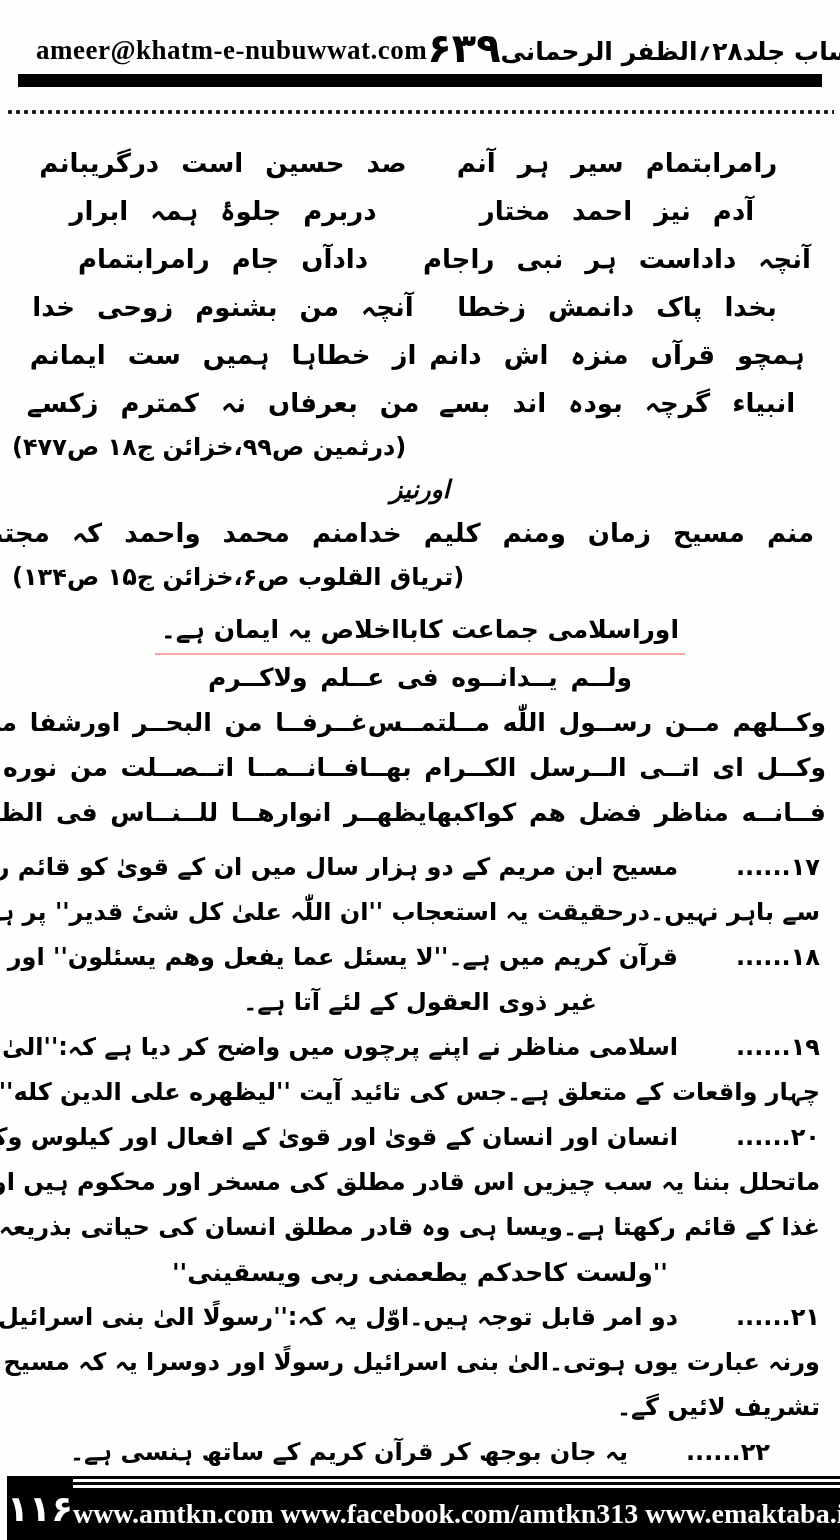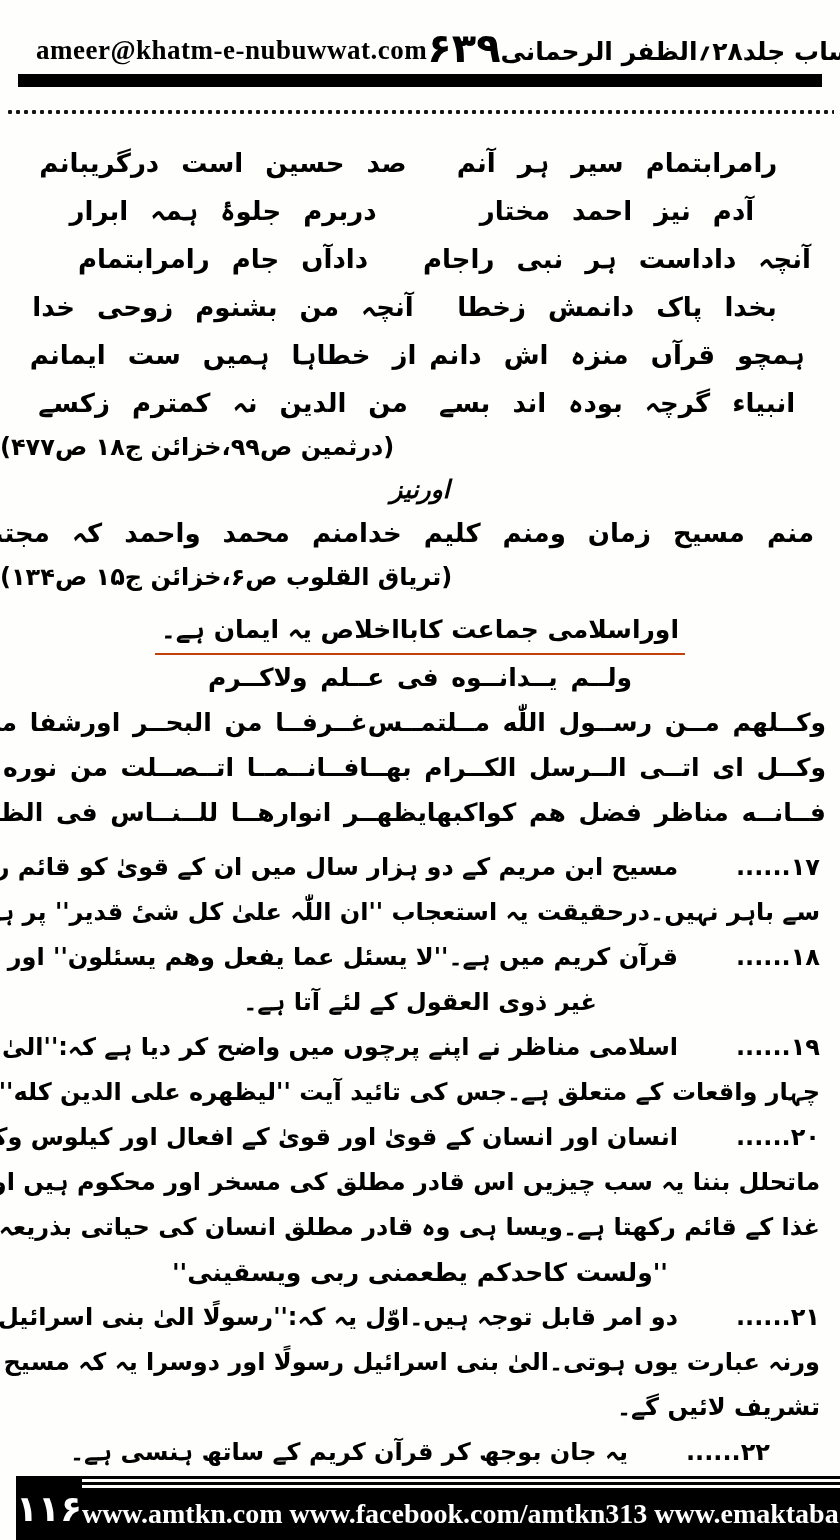--- a/index.html
+++ b/index.html
@@ -36,31 +36,31 @@
   }
   
   .poem{margin-top:24px;}
   .vrow{direction:rtl;display:flex;padding:0 26px;}
   .vrow .hemi{
     flex:1;text-align:center;font-weight:bold;font-size:26px;
     line-height:48px;word-spacing:13px;white-space:nowrap;
   }
   .cite{
     direction:rtl;text-align:left;font-weight:bold;font-size:24px;
-    line-height:40px;
+    line-height:40px;padding-left:12px;
   }
   .connector{
     direction:rtl;text-align:center;font-weight:bold;font-size:25px;
     line-height:38px;margin-top:4px;font-style:italic;
   }
   
   .sec-head{text-align:center;margin-top:12px;line-height:42px;}
   .sec-head span{
     direction:rtl;display:inline-block;font-weight:bold;font-size:25px;
-    border-bottom:2px solid #c2410c;padding:0 6px 2px 6px;
+    border-bottom:2px solid #fca5a5;padding:0 6px 2px 6px;
   }
   
   .arow{direction:rtl;display:flex;padding:0 14px;}
   .arow .hemi{
     flex:1;text-align:center;font-weight:bold;font-size:25px;
     line-height:45px;word-spacing:4px;white-space:nowrap;
   }
   
   .paras{margin-top:10px;padding:0 20px;}
   .pline{
@@ -70,21 +70,21 @@
   .pline.center{text-align:center;}
   .pline.arabicq{text-align:center;font-size:25px;}
   .ptab{display:inline-block;width:58px;}
   .pnum{letter-spacing:1px;}
   
   .footer{
     position:absolute;left:0;right:0;bottom:0;height:64px;
     display:flex;align-items:stretch;
   }
   .foot-pagebox{
-    width:92px;margin-left:16px;background:#000;color:#fff;
+    width:92px;margin-left:7px;background:#000;color:#fff;
     display:flex;align-items:center;justify-content:center;
     font-weight:bold;font-size:36px;
   }
   .foot-right{flex:1;margin-right:8px;display:flex;flex-direction:column;}
   .foot-line{height:3px;background:#000;margin-bottom:3px;}
   .foot-bar{
     flex:1;background:#000;color:#fff;
     display:flex;align-items:center;justify-content:center;
     font-family:"Liberation Serif",serif;font-weight:bold;
     font-size:28px;white-space:nowrap;
@@ -119,21 +119,21 @@
     <div class="vrow">
       <div class="hemi">بخدا پاک دانمش زخطا</div>
       <div class="hemi">آنچہ من بشنوم زوحی خدا</div>
     </div>
     <div class="vrow">
       <div class="hemi">ہمچو قرآں منزہ اش دانم</div>
       <div class="hemi">از خطاہا ہمیں ست ایمانم</div>
     </div>
     <div class="vrow">
       <div class="hemi">انبیاء گرچہ بودہ اند بسے</div>
-      <div class="hemi">من الدین نہ کمترم زکسے</div>
+      <div class="hemi">من بعرفاں نہ کمترم زکسے</div>
     </div>
     <div class="cite">(درثمین ص۹۹،خزائن ج۱۸ ص۴۷۷)</div>
   </div>
 
   <div class="connector">اورنیز</div>
   <div class="vrow">
     <div class="hemi">منم مسیح زمان ومنم کلیم خدا</div>
     <div class="hemi">منم محمد واحمد کہ مجتبیٰ باشد</div>
   </div>
   <div class="cite">(تریاق القلوب ص۶،خزائن ج۱۵ ص۱۳۴)</div>

